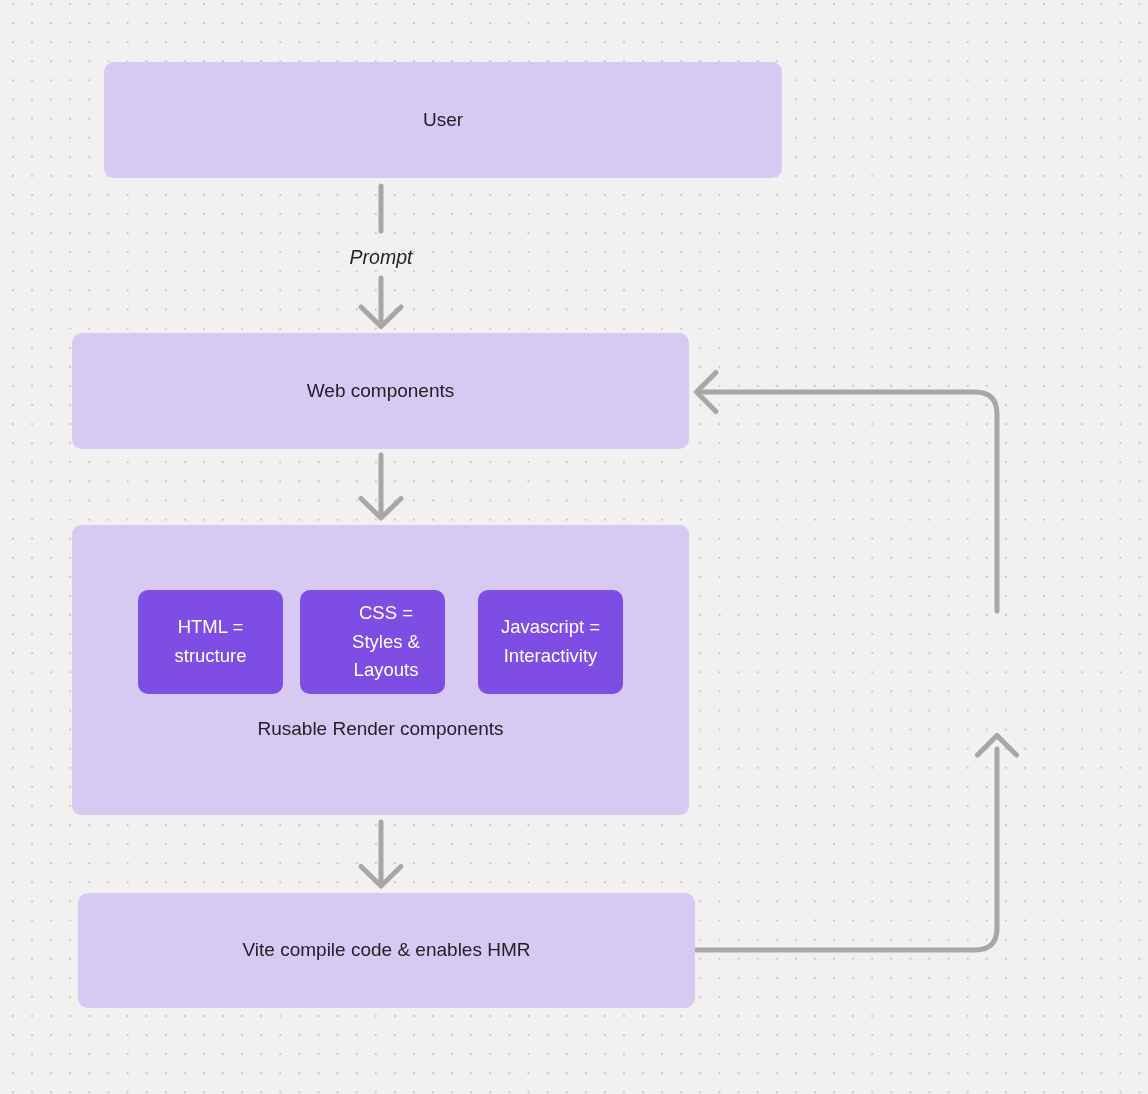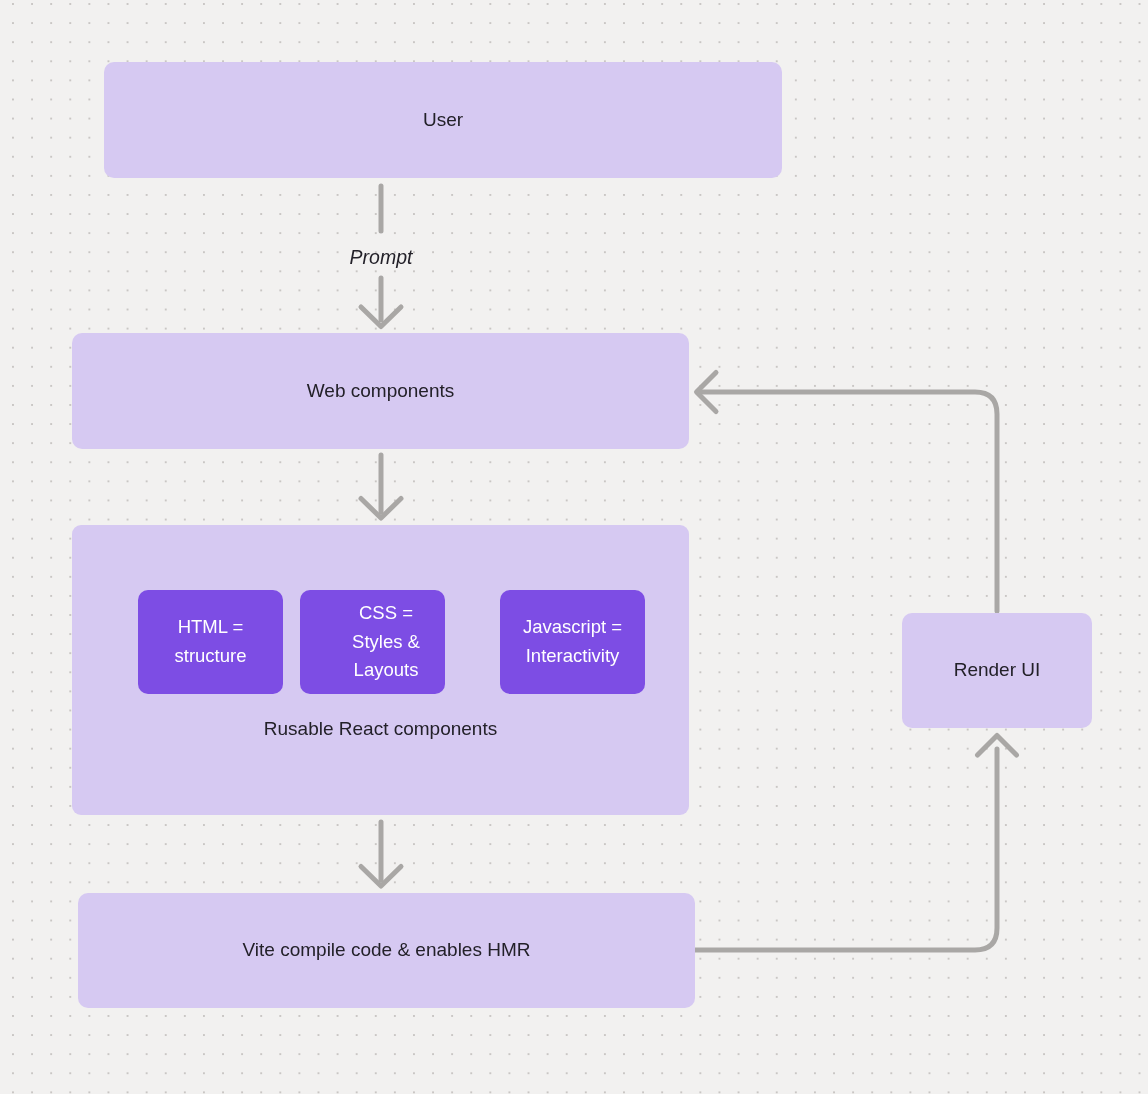--- a/index.html
+++ b/index.html
@@ -51,21 +51,21 @@
     width:145px;height:104px;
     top:41px;
     font-size:18.5px;
     line-height:1.55;
     text-align:center;
     padding:0 9px;
     margin-top:24px;
   }
   .child-1{left:66px;}
   .child-2{left:228px;padding-left:36px;}
-  .child-3{left:428px;justify-content:flex-end;}
+  .child-3{left:406px;justify-content:flex-end;}
   .group-caption{
     position:absolute;left:0;right:0;top:191px;
     text-align:center;
     font-size:19px;
     color:var(--text-dark);
   }
   .edge-label{
     position:absolute;
     left:381px;top:257px;
     transform:translate(-50%,-50%);
@@ -112,24 +112,21 @@
   <div class="node node-group">
     <div class="child-node child-1">
       <span>HTML = structure</span>
     </div>
     <div class="child-node child-2">
       <span>CSS = Styles &amp; Layouts</span>
     </div>
     <div class="child-node child-3">
       <span>Javascript = Interactivity</span>
     </div>
-    <div class="group-caption">Rusable React components</div>
+    <div class="group-caption">Rusable Render components</div>
   </div>
 
   <div class="node node-vite">
     <span>Vite compile code &amp; enables HMR</span>
   </div>
 
-  <div class="node node-render">
-    <span>Render UI</span>
-  </div>
 
 </div>
 
 </body></html>

